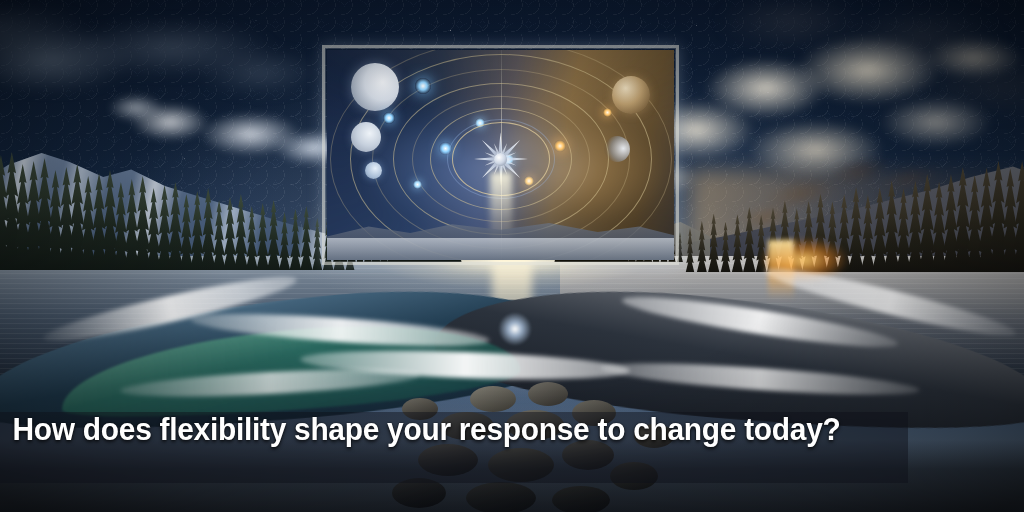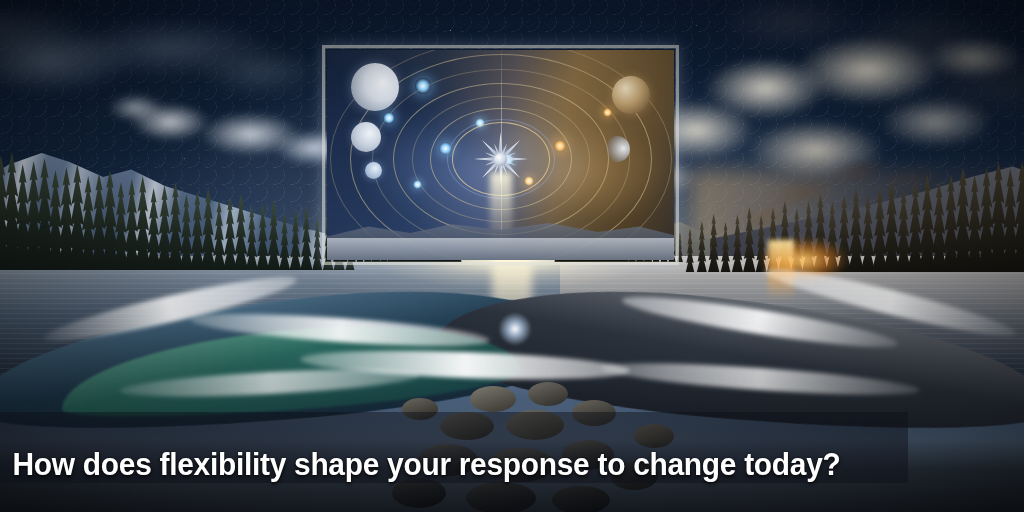--- a/index.html
+++ b/index.html
@@ -261,21 +261,21 @@
   #bottom-dark{
     position:absolute;left:0;top:440px;width:1024px;height:72px;
     background:linear-gradient(180deg,rgba(10,16,26,0),rgba(8,13,22,.55) 40%,rgba(6,10,18,.8));
     pointer-events:none;
   }
 
   
   #caption-band{
     position:absolute;left:0;top:412px;width:908px;height:71px;
     background:rgba(12,16,24,.46);
-    display:flex;align-items:flex-end;
+    display:flex;align-items:flex-start;
   }
   #caption-text{
     color:#ffffff;
     font-family:"Liberation Sans", sans-serif;
     font-weight:bold;
     font-size:31px;
     letter-spacing:-.3px;
     padding-left:13px;
     white-space:nowrap;
     text-shadow:0 2px 4px rgba(0,0,0,.75),0 0 2px rgba(0,0,0,.6);

